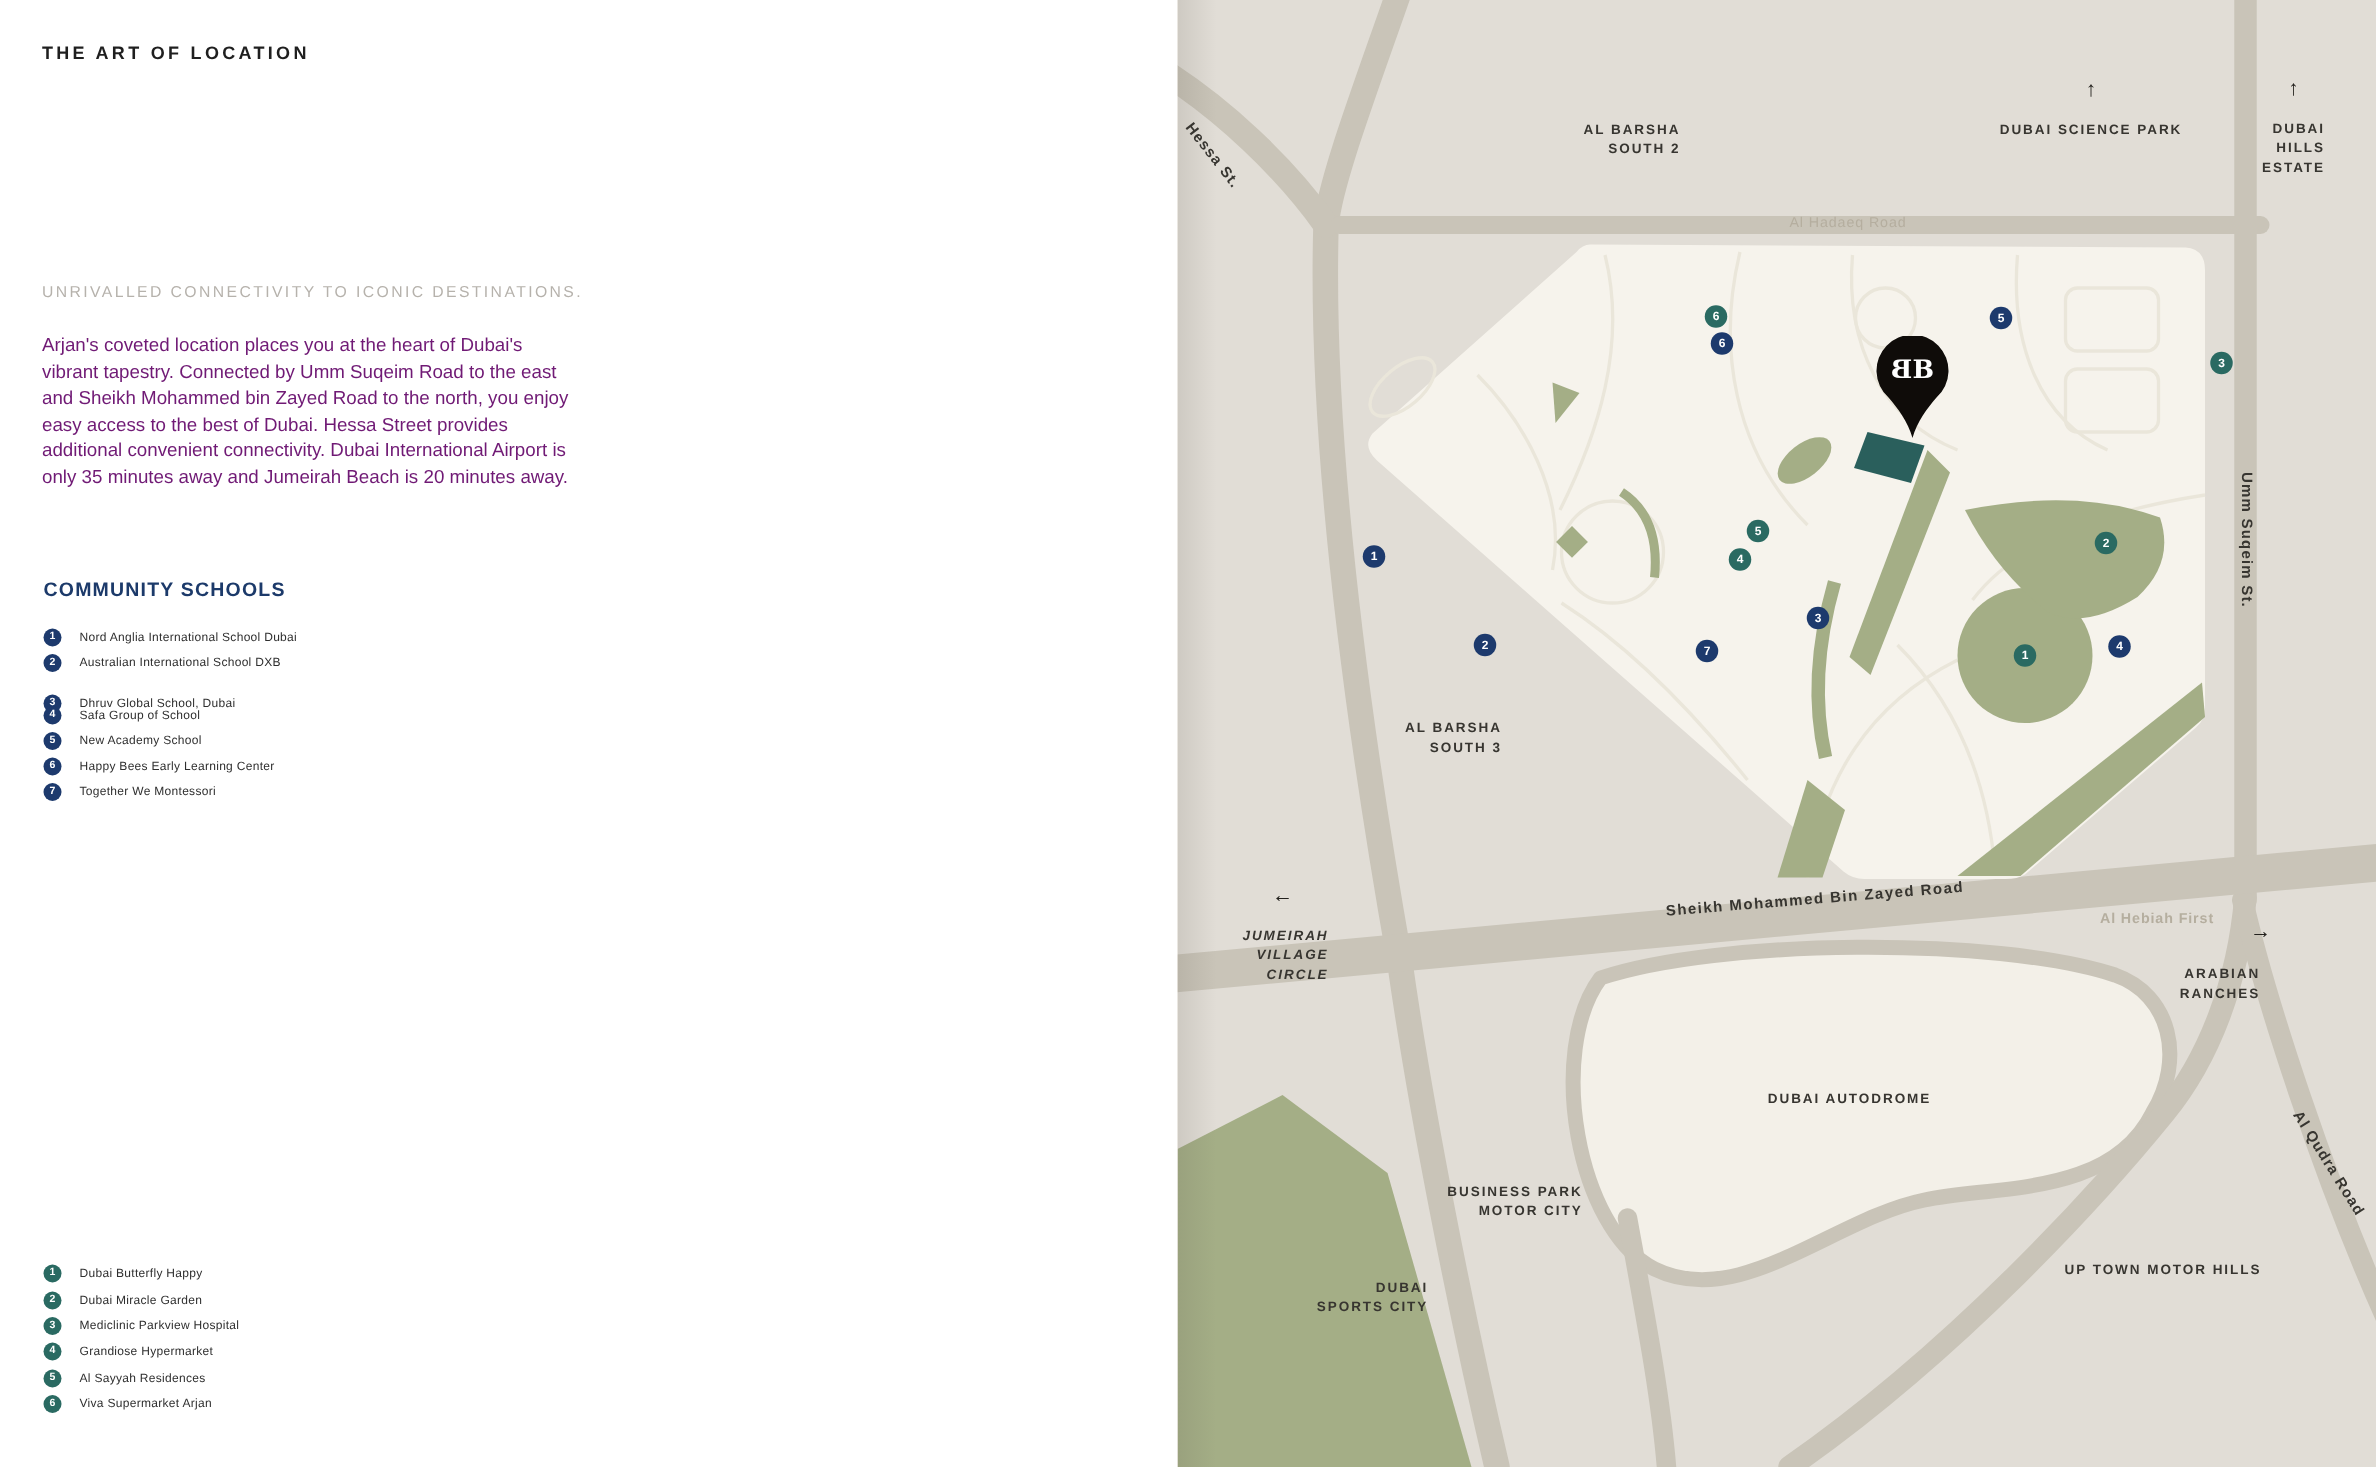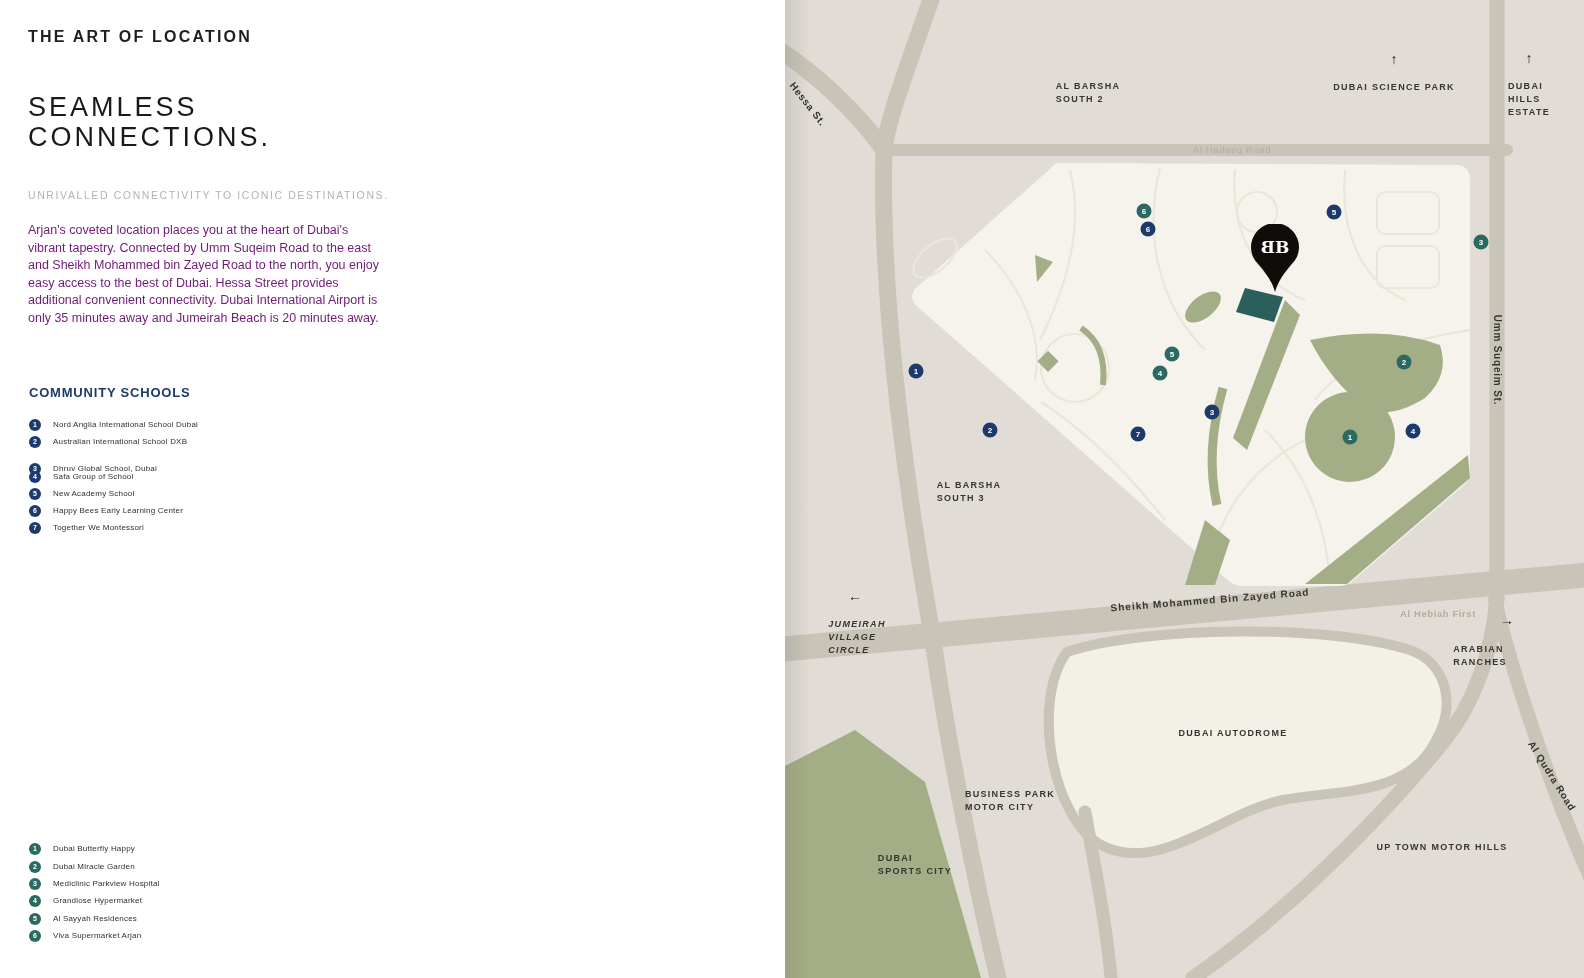--- a/index.html
+++ b/index.html
@@ -1,21 +1,21 @@
 <!DOCTYPE html>
 <html><head>
 <meta charset="utf-8">
 <style>
   html,body{margin:0;padding:0;background:#fff;}
   .page{position:relative;width:1584px;height:978px;background:#ffffff;overflow:hidden;
         font-family:"Liberation Sans",sans-serif;}
   .pre{white-space:pre-line;}
 
   
-  .eyebrow{position:absolute;left:28px;top:28px;font-size:16px;letter-spacing:2.2px;
+  .eyebrow{position:absolute;left:28px;top:28px;font-size:12px;letter-spacing:2.2px;
            color:#1f1f1f;font-weight:600;}
   .title{position:absolute;left:28px;top:92px;font-size:27px;line-height:30px;
          letter-spacing:3px;color:#191919;font-weight:500;}
   .subtitle{position:absolute;left:28px;top:189px;font-size:10.5px;letter-spacing:1.6px;
             color:#b6b2ac;}
   .body-copy{position:absolute;left:28px;top:222px;width:352px;font-size:12.5px;
              line-height:17.5px;color:#701a75;}
   .schools-h{position:absolute;left:29px;top:385px;font-size:13px;letter-spacing:.8px;
              color:#1c3a6a;font-weight:600;}
   .leg-row{position:absolute;left:29px;display:flex;align-items:center;gap:12px;height:13px;}
@@ -24,41 +24,39 @@
   .dot.navy{background:#1d3a6d;}
   .dot.teal{background:#2a6a62;}
   .leg-txt{font-size:8px;color:#2f2f2f;letter-spacing:.2px;}
 
   
   .map{position:absolute;left:785px;top:0;width:799px;height:978px;background:#e1ddd6;overflow:hidden;}
   .map svg{position:absolute;left:0;top:0;}
   .gutter{position:absolute;left:0;top:0;width:26px;height:978px;
           background:linear-gradient(to right,rgba(90,85,75,.14),rgba(90,85,75,0));}
   .lbl{position:absolute;transform:translate(-50%,-50%);font-size:9px;letter-spacing:1.3px;
-       color:#373530;font-weight:600;text-align:left;line-height:13px;white-space:pre-line;}
+       color:#373530;font-weight:600;text-align:right;line-height:13px;white-space:pre-line;}
   .lbl.light{color:#b5ae9f;font-weight:normal;letter-spacing:.6px;font-size:9.5px;}
   .lbl.roadname{font-weight:600;letter-spacing:.8px;font-size:10px;text-align:center;white-space:nowrap;}
   .arrow{position:absolute;transform:translate(-50%,-50%);font-size:14px;color:#23211d;}
   .mk{position:absolute;width:15px;height:15px;border-radius:50%;transform:translate(-50%,-50%);
       color:#fff;font-size:8px;font-weight:bold;display:flex;align-items:center;justify-content:center;}
   .mk.navy{background:#1d3a6d;}
   .mk.teal{background:#2a6a62;}
   .pin{position:absolute;left:462px;top:224px;width:56px;height:70px;}
   .pin-logo{position:absolute;left:0;top:13px;width:56px;text-align:center;color:#fff;
             font-weight:bold;font-size:17px;letter-spacing:-1.5px;font-family:"DejaVu Serif",serif;}
   .pin-logo .rev{display:inline-block;transform:scaleX(-1);}
 </style>
 </head>
 <body>
 
 <div class="page">
 
   <div class="eyebrow">THE ART OF LOCATION</div>
-  <div class="title pre">SEAMLESS
-CONNECTIONS.</div>
   <div class="subtitle">UNRIVALLED CONNECTIVITY TO ICONIC DESTINATIONS.</div>
   <div class="body-copy">Arjan's coveted location places you at the heart of Dubai's vibrant tapestry. Connected by Umm Suqeim Road to the east and Sheikh Mohammed bin Zayed Road to the north, you enjoy easy access to the best of Dubai. Hessa Street provides additional convenient connectivity. Dubai International Airport is only 35 minutes away and Jumeirah Beach is 20 minutes away.</div>
 
   <div class="schools-h">COMMUNITY SCHOOLS</div>
 
   <div class="leg-row" style="top:418px">
     <span class="dot navy">1</span>
     <span class="leg-txt">Nord Anglia International School Dubai</span>
     </div>
   <div class="leg-row" style="top:435px">

